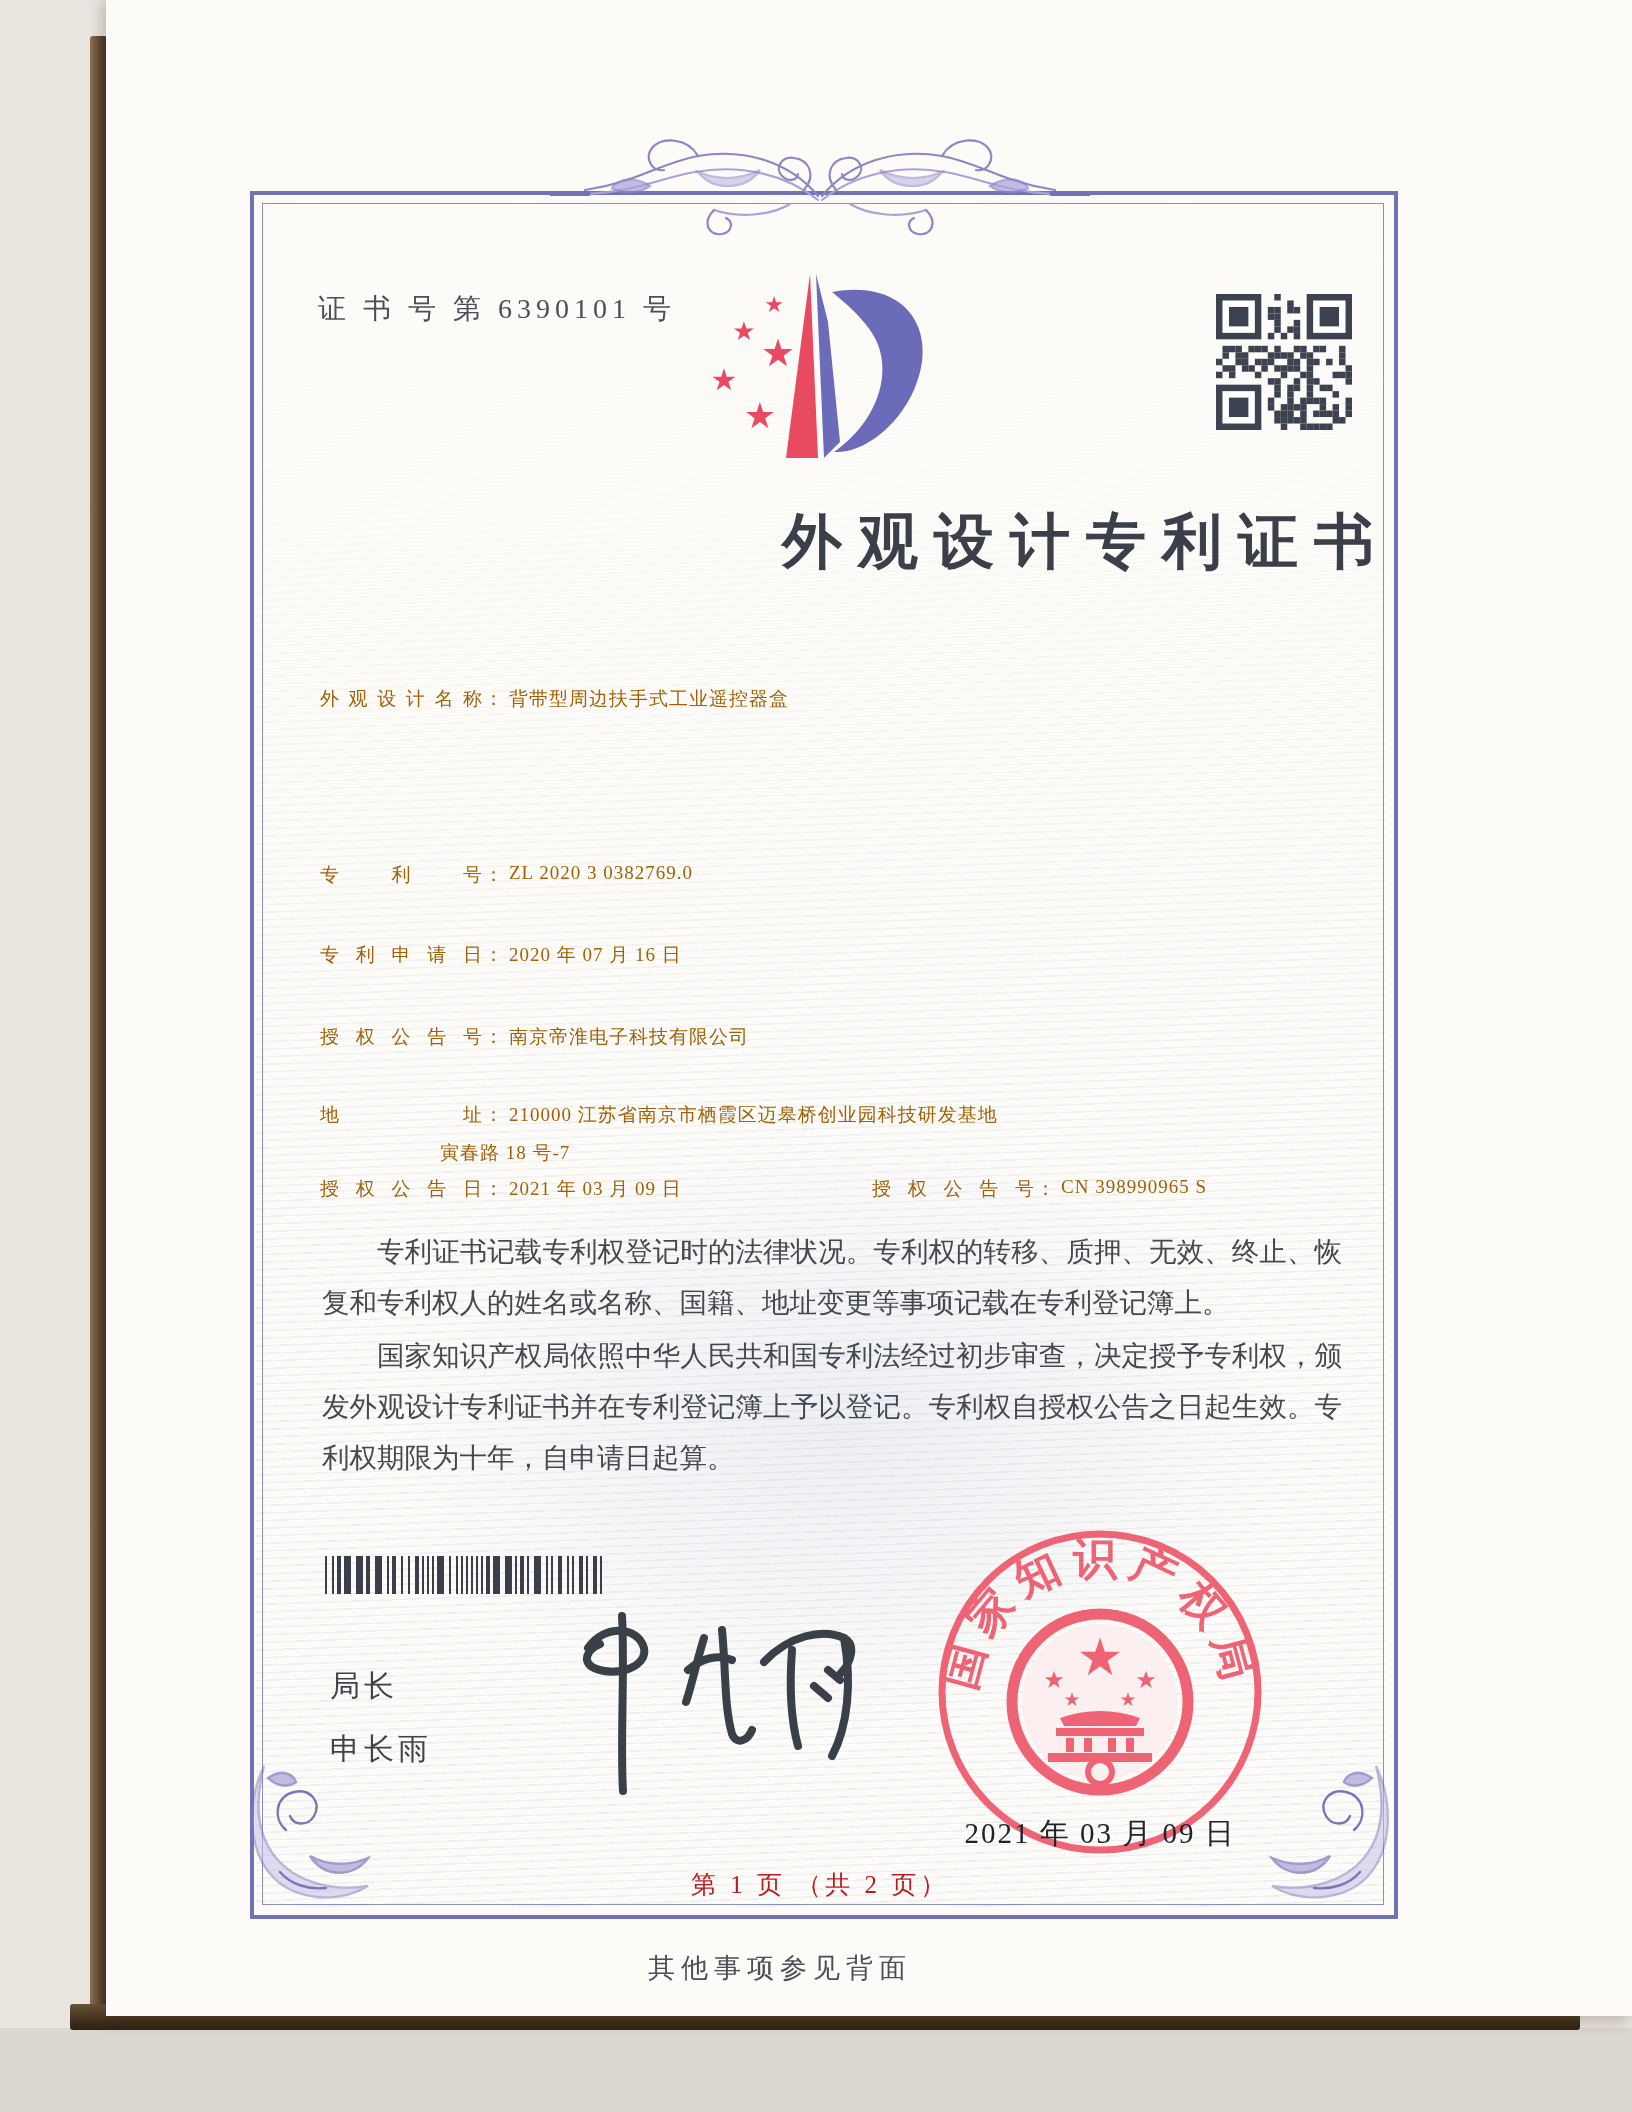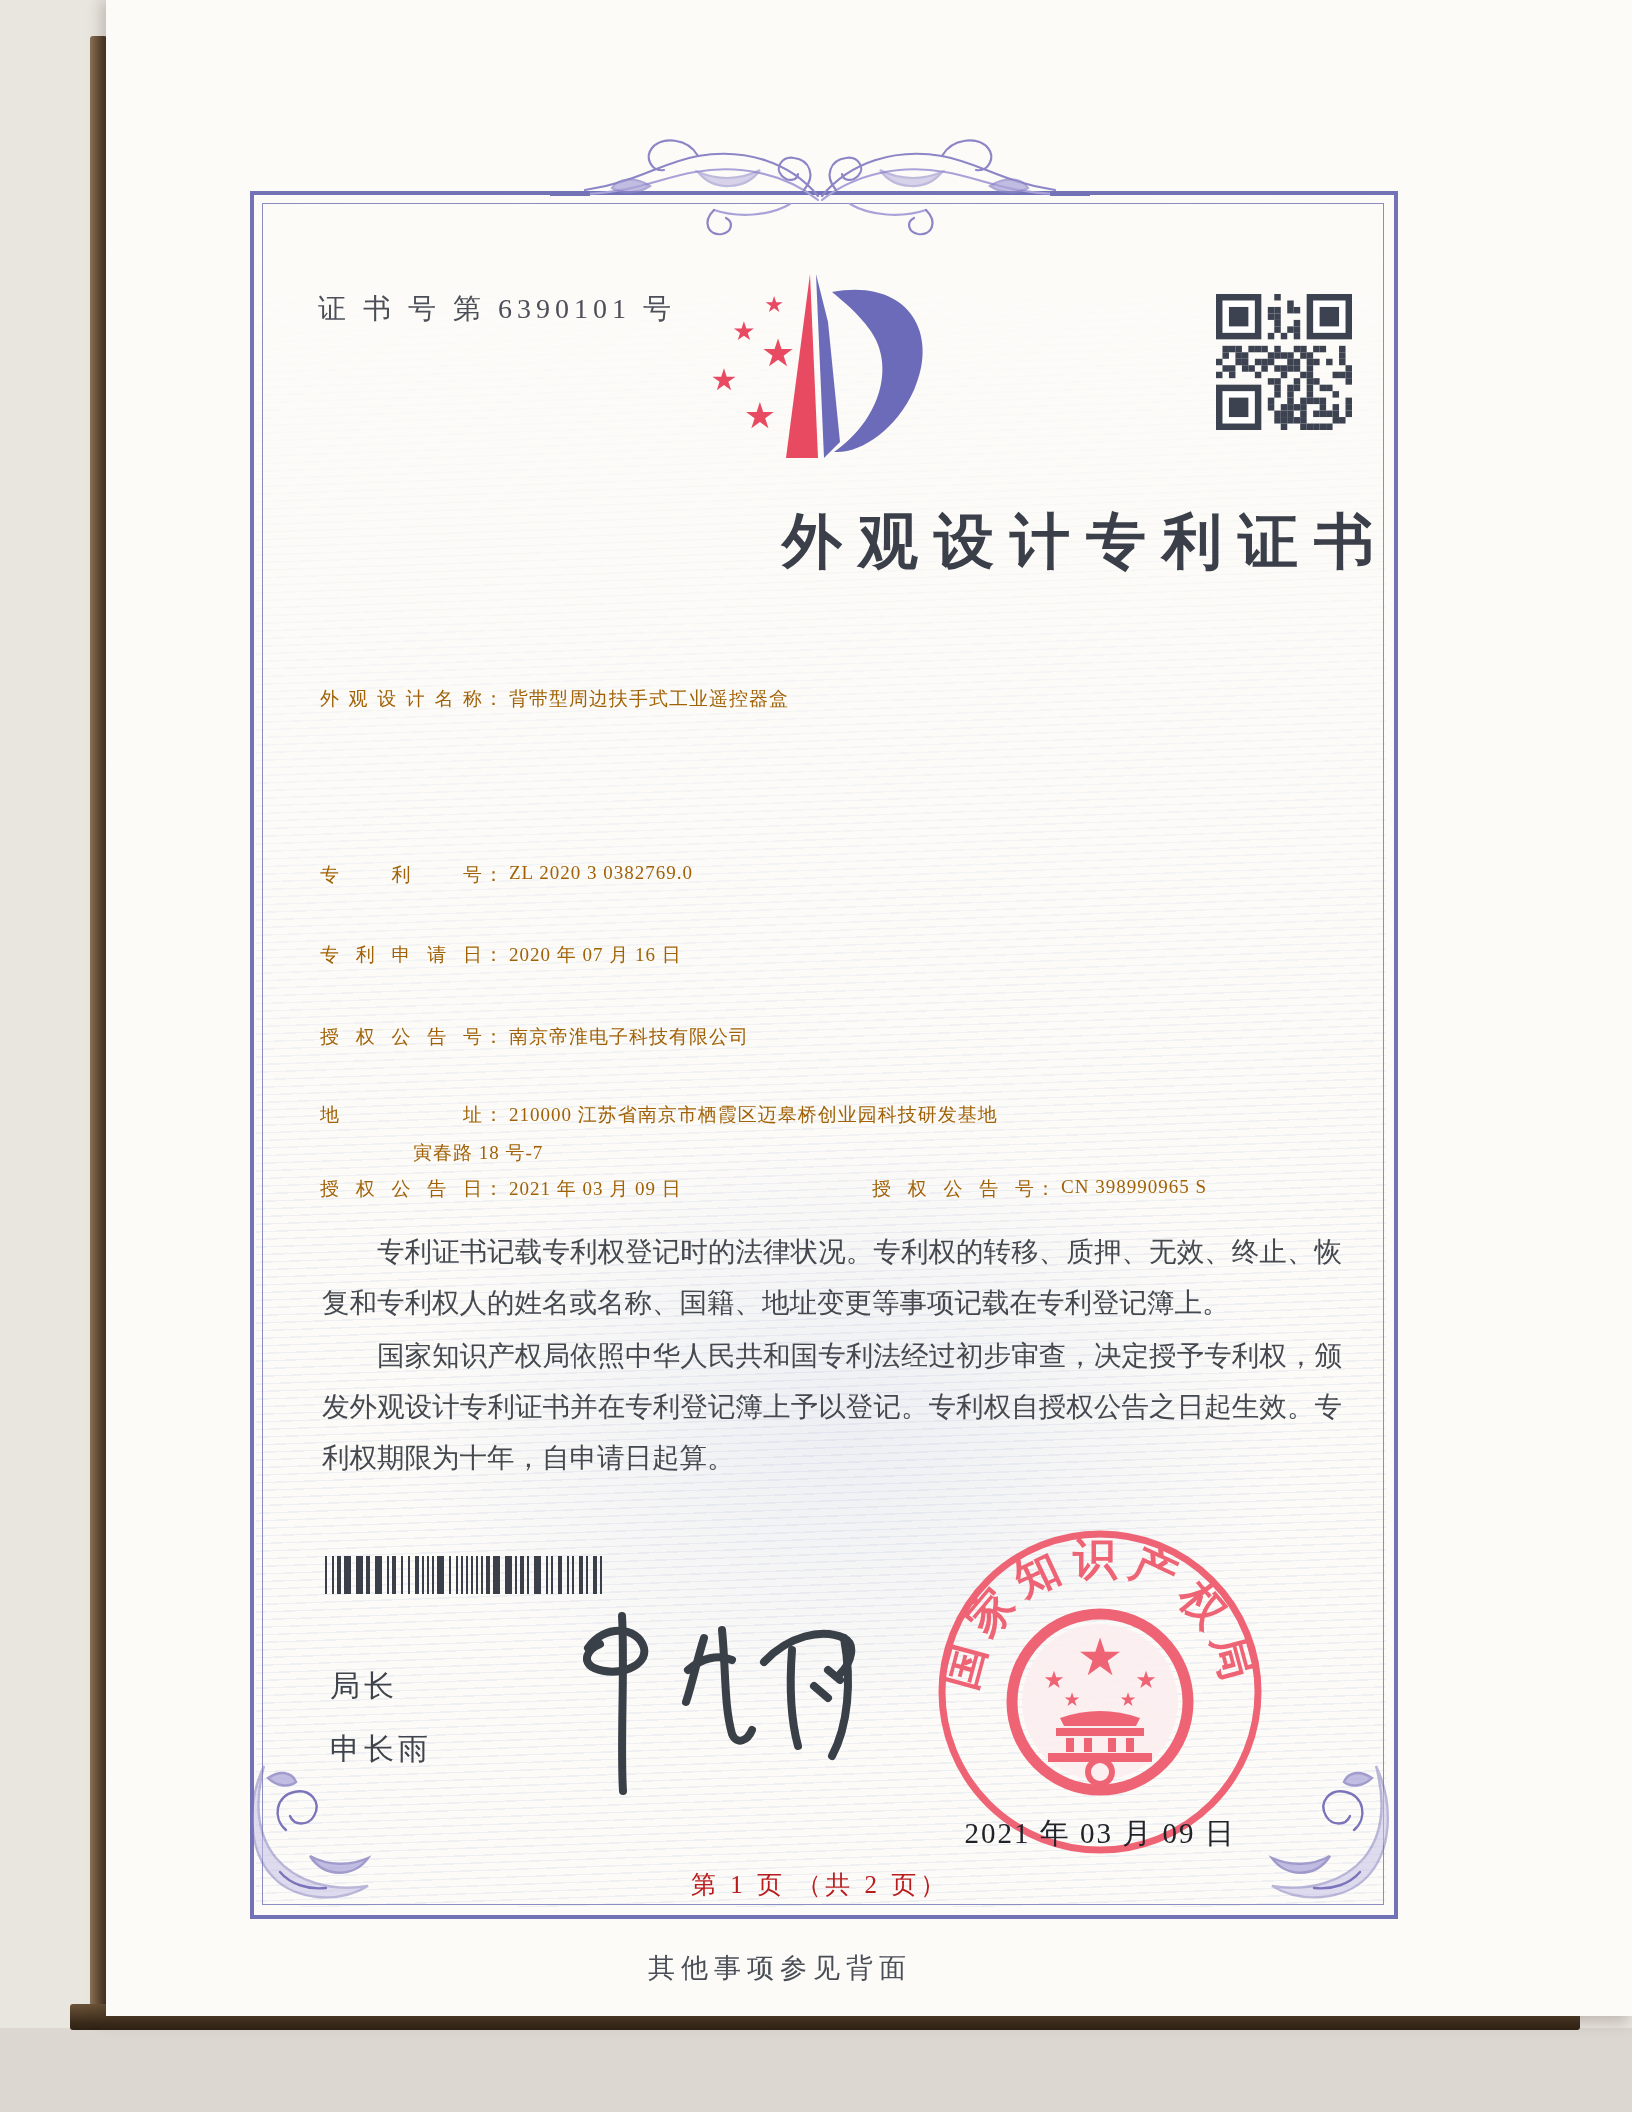--- a/index.html
+++ b/index.html
@@ -29,21 +29,21 @@
      background:linear-gradient(180deg,rgba(252,251,248,.95) 4%,rgba(252,251,248,.35) 38%,rgba(252,251,248,0) 62%);}
   .cert-no{position:absolute;left:212px;top:296px;font-size:28px;letter-spacing:5px;color:#4c4f58;}
   .logo{position:absolute;left:576px;top:268px;width:260px;height:200px;}
   .qr{position:absolute;left:1110px;top:300px;width:136px;height:136px;}
   .title{position:absolute;left:144px;top:508px;width:1140px;text-align:right;
          font-size:60px;font-weight:600;letter-spacing:16px;color:#3b3f49;}
   .frow{position:absolute;left:214px;font-size:19px;color:#a16207;width:1100px;}
   .flabel{display:inline-block;width:162px;text-align:justify;text-align-last:justify;vertical-align:top;}
   .fcolon{display:inline-block;margin:0 6px 0 2px;vertical-align:top;}
   .fvalue{display:inline-block;max-width:860px;vertical-align:top;letter-spacing:1px;}
-  .addr2{margin-left:93px;margin-top:12px;letter-spacing:1px;}
+  .addr2{margin-left:120px;margin-top:12px;letter-spacing:1px;}
   .grant-right{position:absolute;left:552px;top:0;}
   .body-text{position:absolute;left:216px;top:1232px;width:1020px;font-size:27.5px;line-height:51px;
              text-align:justify;color:#45494f;}
   .body-text p{margin:0 0 2px 0;text-indent:2em;}
   .barcode{position:absolute;left:219px;top:1562px;width:288px;height:38px;display:flex;align-items:stretch;}
   .barcode i{display:block;height:100%;}
   .officer{position:absolute;left:224px;top:1672px;font-size:30px;color:#3f434b;letter-spacing:4px;}
   .officer div{margin-bottom:22px;}
   .sig{position:absolute;left:420px;top:1592px;width:340px;height:220px;}
   .seal{position:absolute;left:812px;top:1516px;width:364px;height:364px;}

